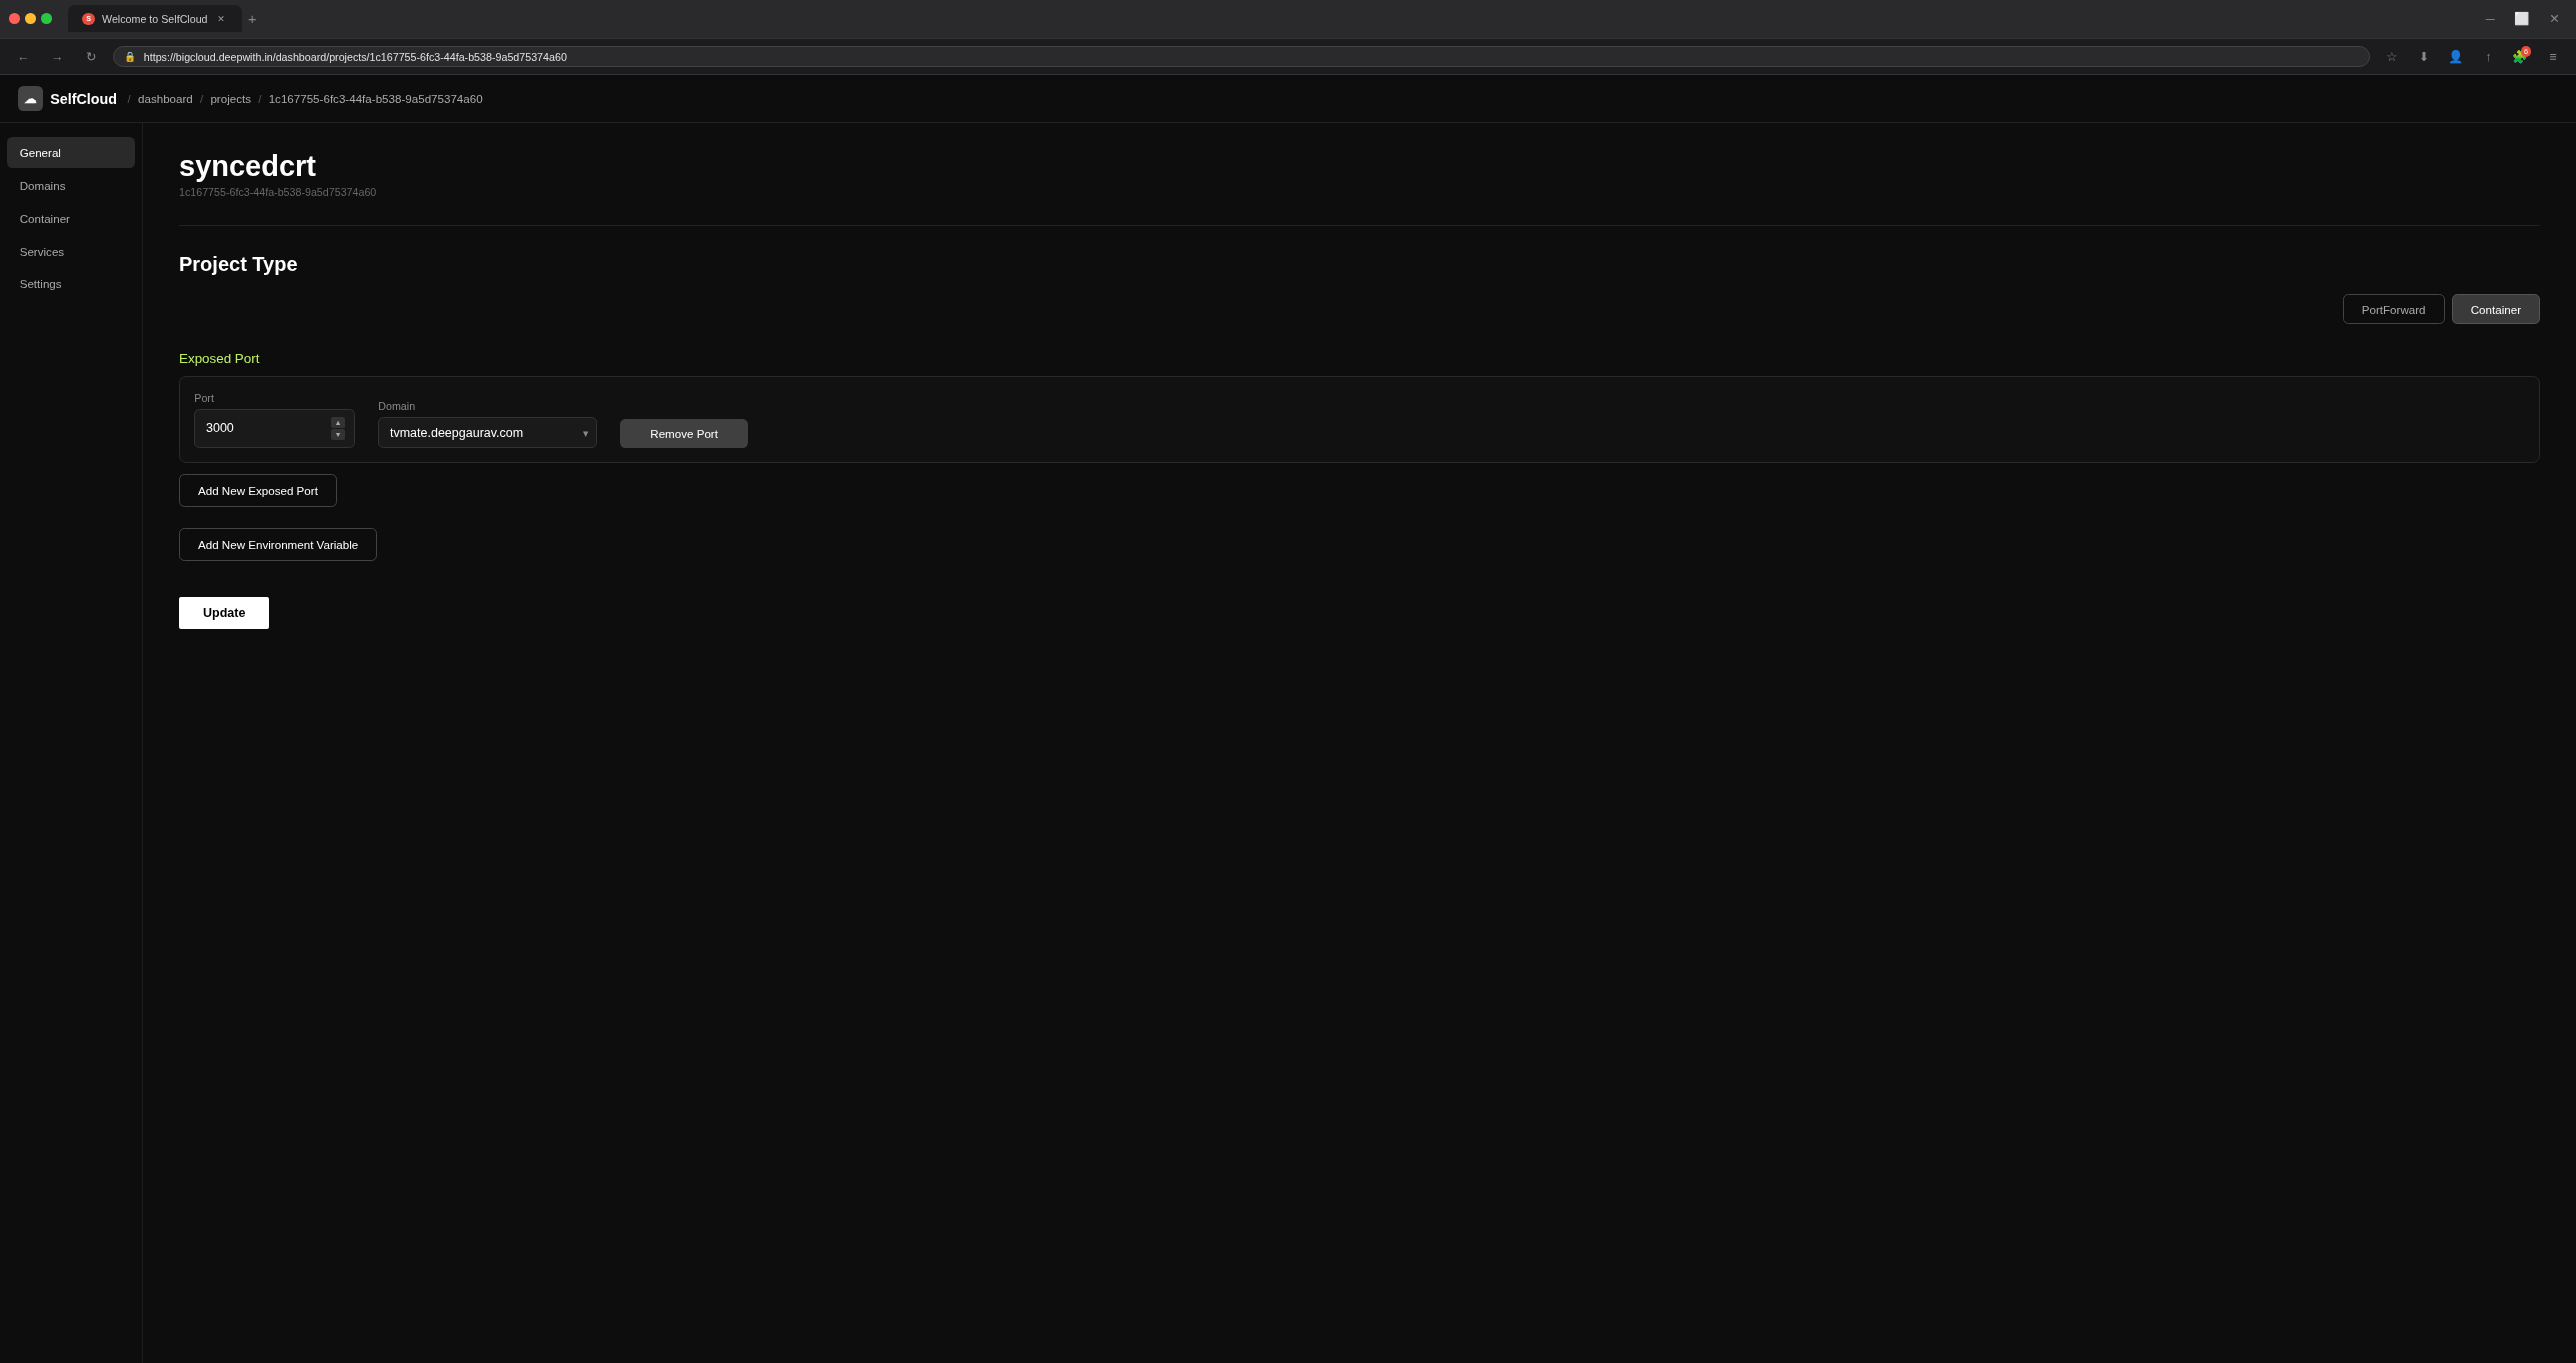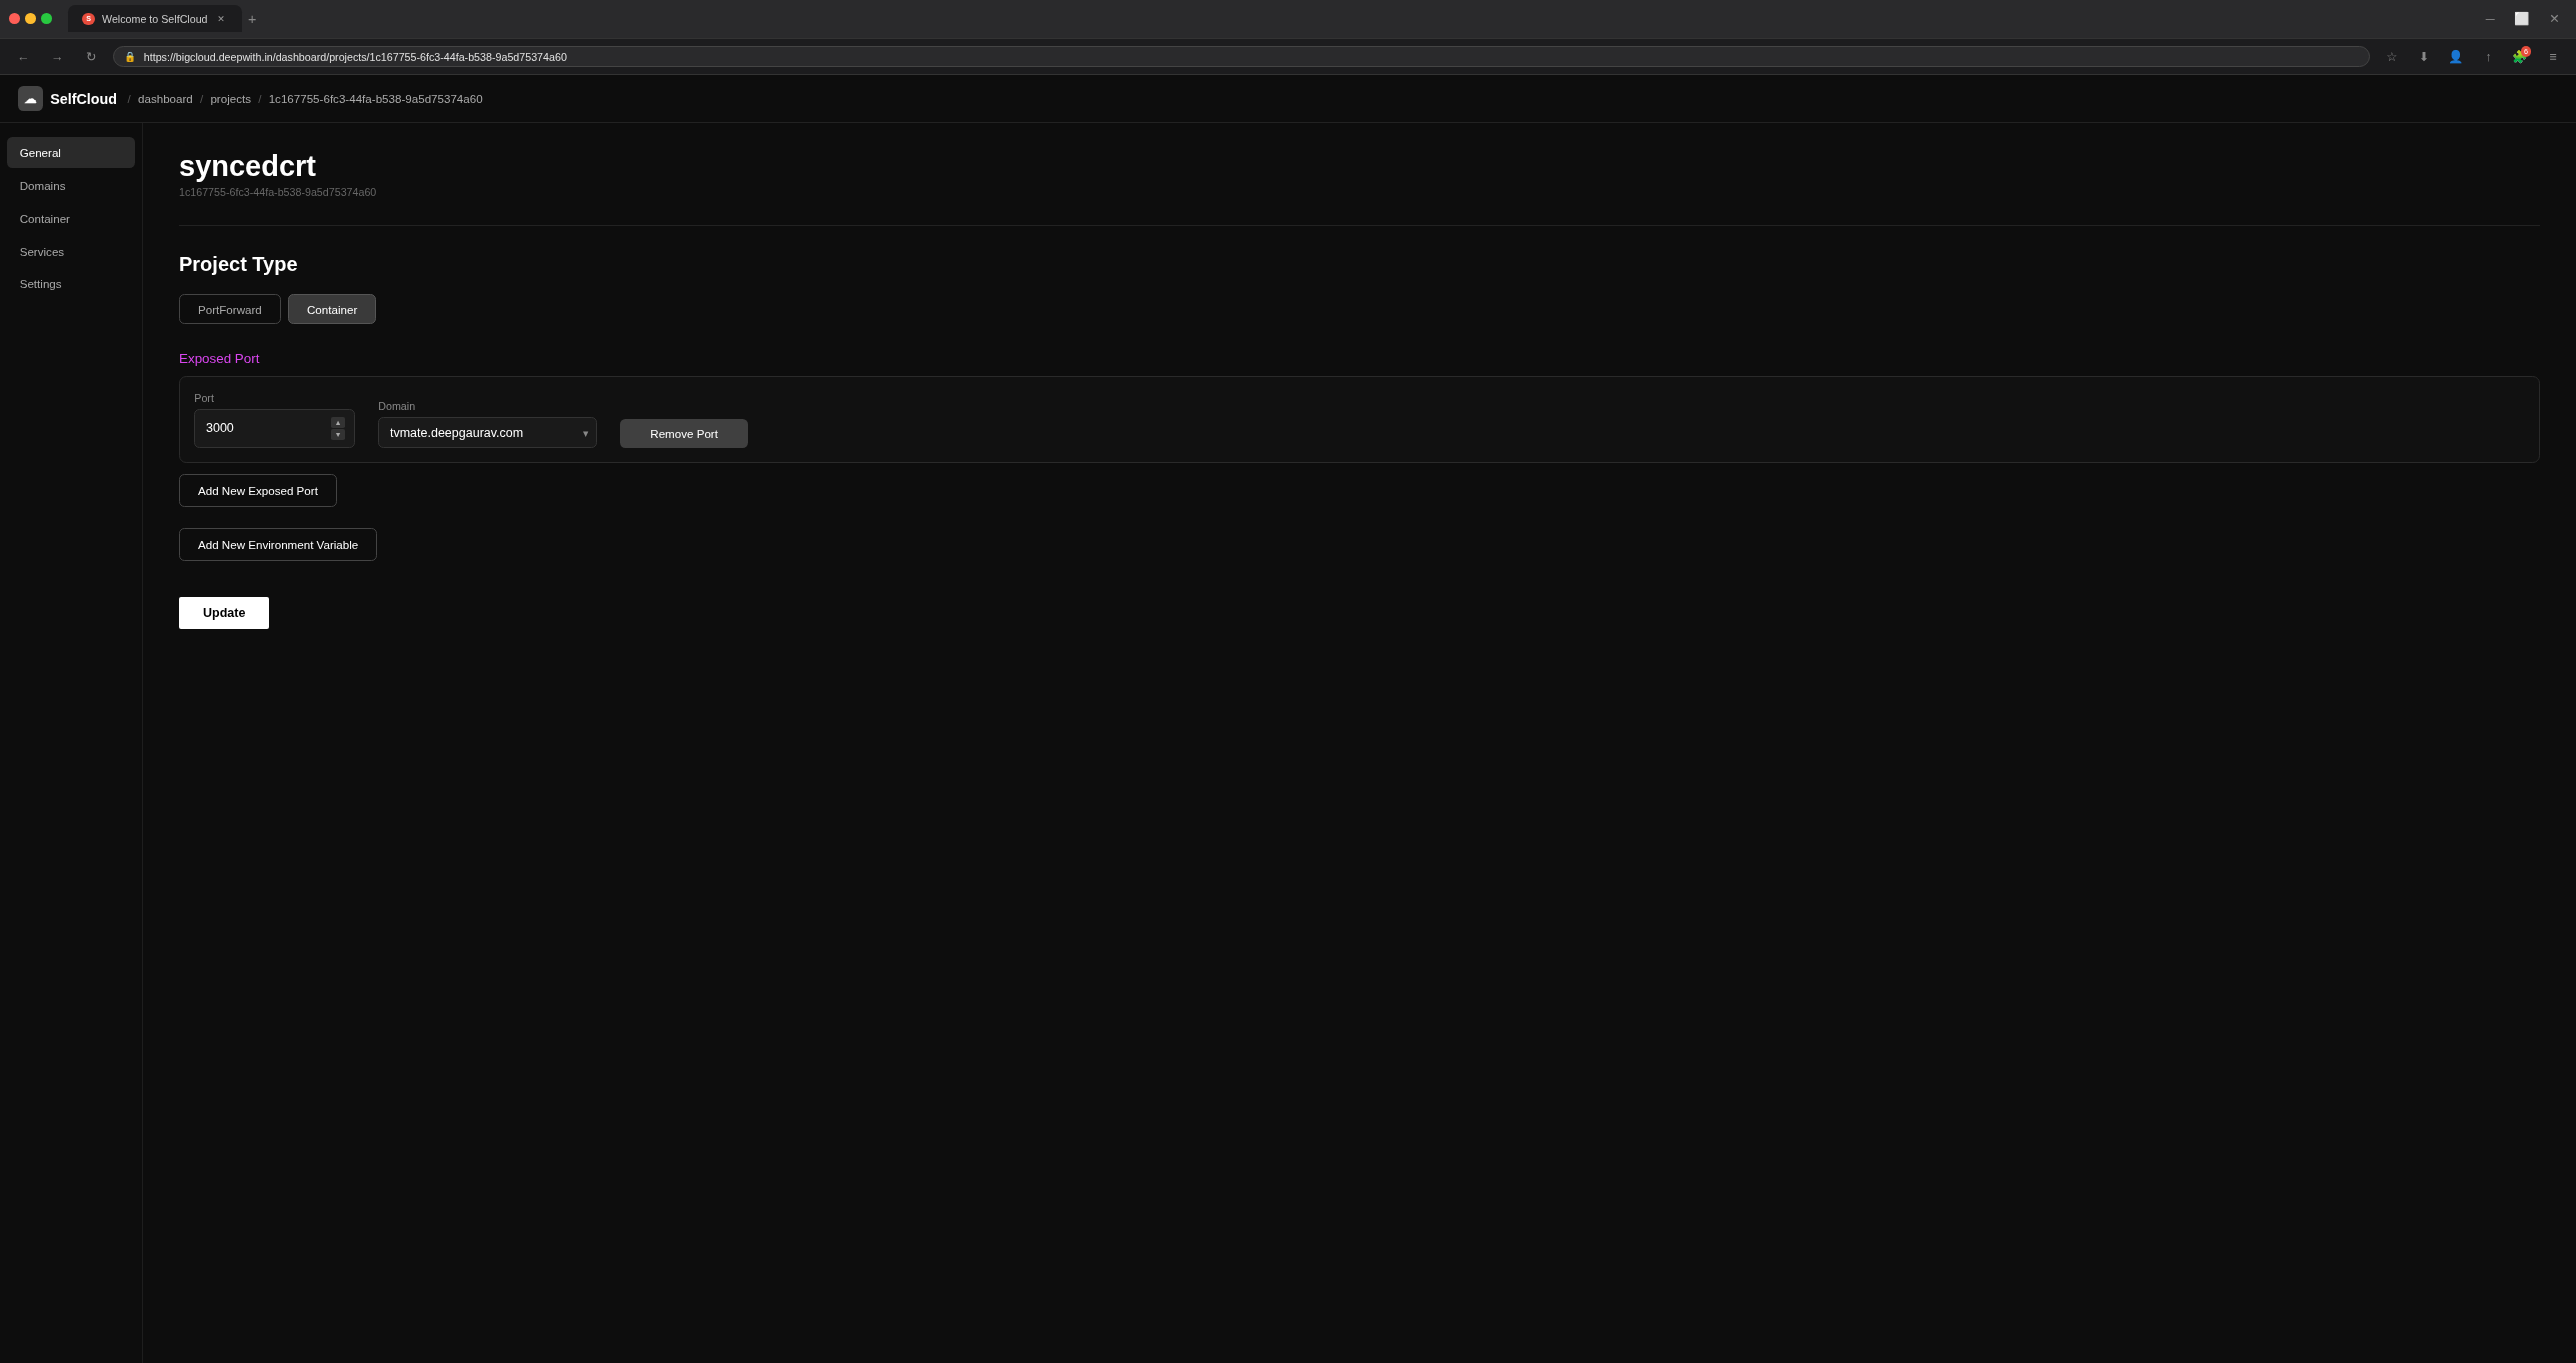--- a/index.html
+++ b/index.html
@@ -237,20 +237,21 @@
       font-weight: 600;
       color: #fff;
       margin-bottom: 18px;
     }
 
     
     .project-type-btns {
       display: flex;
       gap: 7.2px;
       margin-bottom: 27px;
+      justify-content: flex-end;
     }
     .type-btn {
       padding: 7.2px 18px;
       border-radius: 5.4px;
       border: 0.9px solid #444;
       background: transparent;
       color: #aaa;
       font-size: 11.6px;
       cursor: pointer;
     }
@@ -260,21 +261,21 @@
       border-color: #555;
     }
 
     
     .field-section {
       margin-bottom: 21.5px;
     }
     .field-label {
       font-size: 13.4px;
       font-weight: 500;
-      color: #d946ef;
+      color: #bef264;
       margin-bottom: 10.7px;
     }
 
     .port-row {
       display: flex;
       align-items: flex-end;
       gap: 23px;
       background: #111;
       border: 0.9px solid #2a2a2a;
       border-radius: 7.2px;

